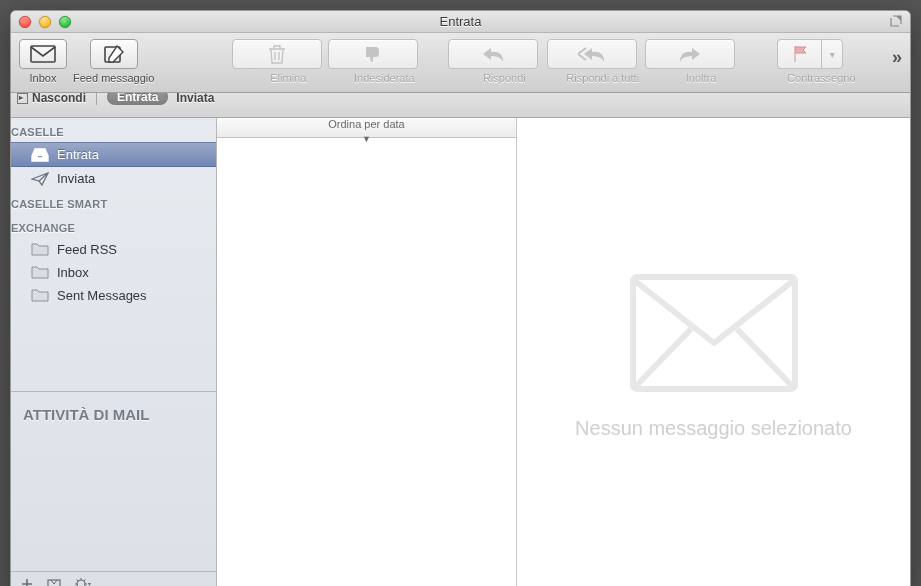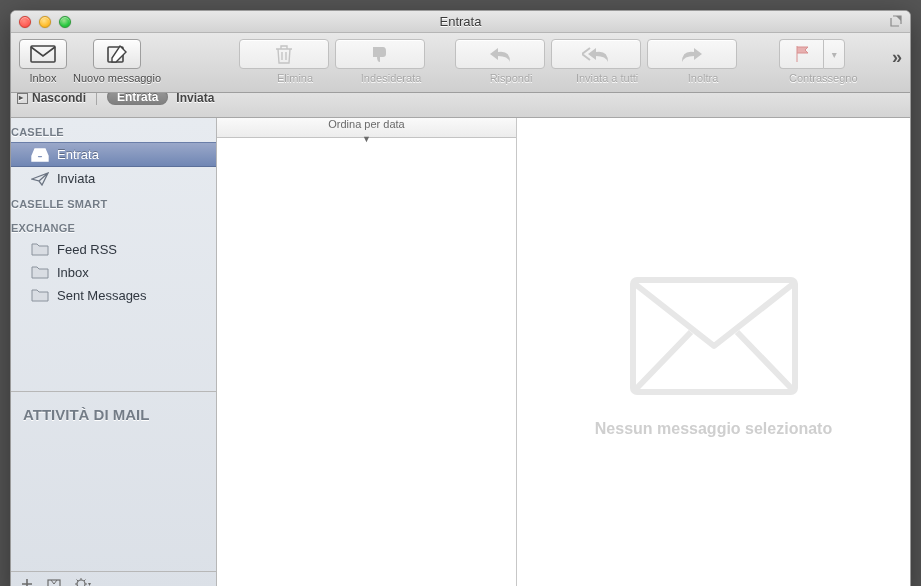--- a/index.html
+++ b/index.html
@@ -138,21 +138,21 @@
   }
   .mlist-head {
     height:20px; background:linear-gradient(#fafafa,#ececec);
     border-bottom:1px solid #c3c3c3; font-size:11px; color:#6a6a6a;
     display:flex; align-items:center; padding:0 8px; gap:4px;flex-direction:column;
   }
   .mlist-body { flex:1; }
   
   .preview { flex:1; background:#fff; display:flex; align-items:center; justify-content:center; flex-direction:column; gap:24px;}
   .preview .big-env { color:#e9e9e9; }
-  .preview .msg { color:#cfcfcf; font-size:16px; font-weight:bold; }
+  .preview .msg { color:#cfcfcf; font-size:20px; font-weight:normal; }
   
   svg { display:block; }
 </style>
 </head>
 <body>
 
 <div class="window">
 
   <div class="titlebar">
     <div class="traffic">
@@ -179,21 +179,21 @@
       </div>
       <div class="tlabel">Inbox</div>
     </div>
     <div class="tgroup">
       <div class="tbtn">
         <svg width="22" height="20" viewBox="0 0 22 20">
             <rect x="2" y="3" width="15" height="15" rx="1" fill="none" stroke="#444" stroke-width="1.6"></rect>
             <path d="M14 2 L20 8 L10 18 L6 18 L6 14 Z" fill="#fff" stroke="#444" stroke-width="1.4"></path>
           </svg>
       </div>
-      <div class="tlabel">Nuovo messaggio</div>
+      <div class="tlabel">Feed messaggio</div>
     </div>
 
     <div class="tb-sep"></div>
       <div class="tb-sep"></div>
       <div class="tb-sep"></div>
 
     <div class="tgroup">
       <div class="tbtn2 disabled">
         <svg width="18" height="20" viewBox="0 0 18 20">
             <path d="M3 5 L15 5 L14 19 L4 19 Z M1 5 L17 5 M6 5 L6 2 L12 2 L12 5 M7 8 L7 16 M11 8 L11 16" fill="none" stroke="#c4c4c4" stroke-width="1.4"></path>
@@ -220,21 +220,21 @@
       </div>
       <div class="tlabel disabled">Rispondi</div>
     </div>
     <div class="tgroup">
       <div class="tbtn2 disabled">
         <svg width="28" height="16" viewBox="0 0 28 16">
             <path d="M8 2 L0 8 L8 14" fill="none" stroke="#c4c4c4" stroke-width="2"></path>
             <path d="M14 2 L6 8 L14 14 L14 10 Q24 10 26 16 Q26 4 14 6 Z" fill="#c4c4c4"></path>
           </svg>
       </div>
-      <div class="tlabel disabled">Inviata a tutti</div>
+      <div class="tlabel disabled">Rispondi a tutti</div>
     </div>
     <div class="tgroup">
       <div class="tbtn2 disabled">
         <svg width="24" height="16" viewBox="0 0 24 16">
             <path d="M14 2 L22 8 L14 14 L14 10 Q4 10 2 16 Q2 4 14 6 Z" fill="#c4c4c4"></path>
           </svg>
       </div>
       <div class="tlabel disabled">Inoltra</div>
     </div>
 

